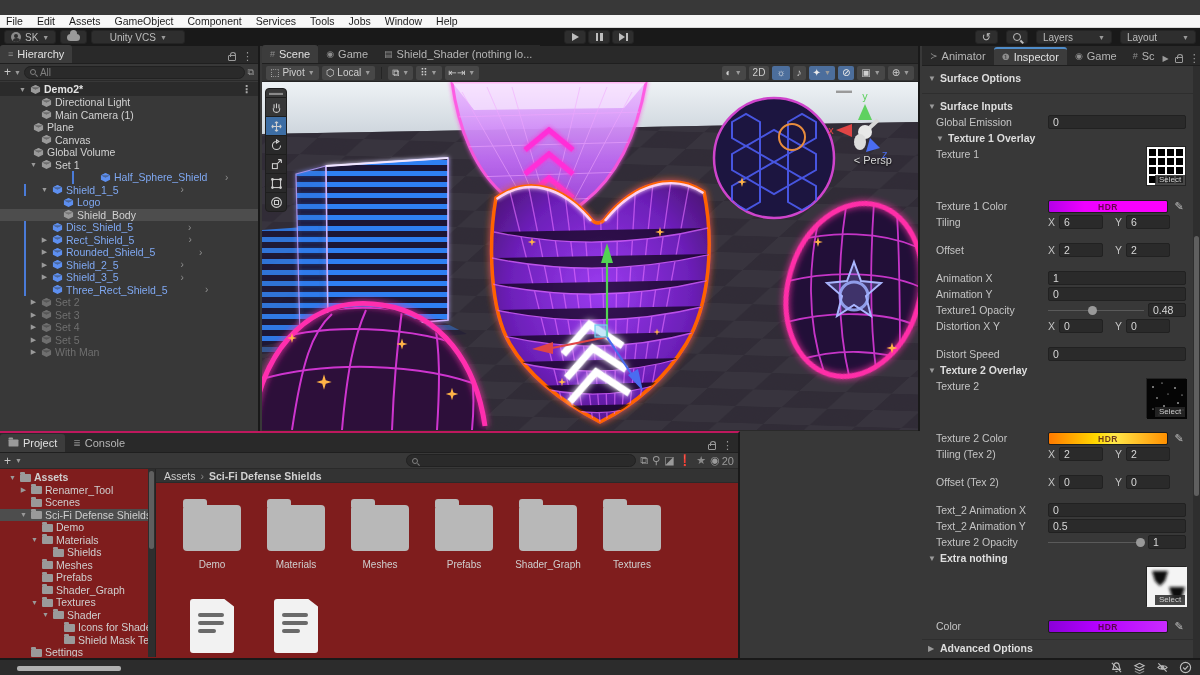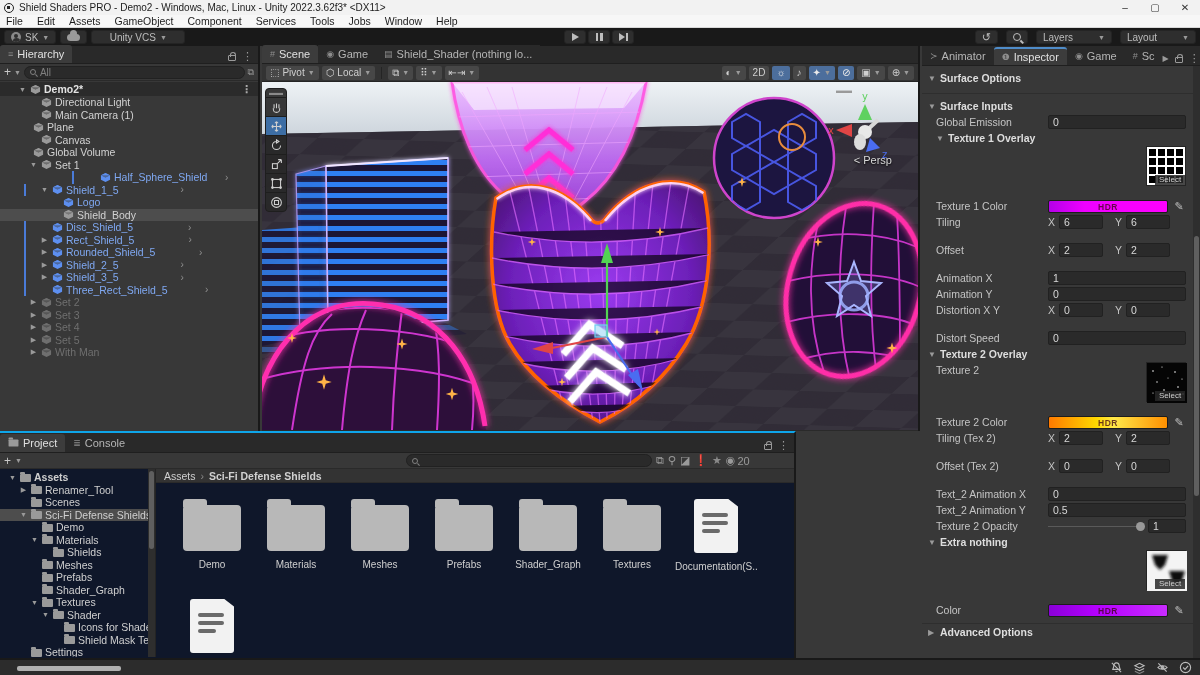--- a/index.html
+++ b/index.html
@@ -90,21 +90,21 @@
   .tool.active { background:#3d6ea5; }
   .tool svg { width:13px; height:13px; }
   .tool svg * { stroke:#cfcfcf; fill:none; stroke-width:1.3; }
   
   #axisgizmo { position:absolute; right:14px; top:8px; width:78px; height:92px; z-index:5; }
   #axisgizmo text { font-size:10px; font-family:"DejaVu Sans",sans-serif; }
   .persp-label { position:absolute; right:26px; top:72px; color:#d8d8d8; font-size:11px; text-shadow:0 1px 2px #000; }
   .ov-handle { position:absolute; right:66px; top:4px; color:#9a9a9a; font-size:8px; z-index:5;}
 
   
-  #project { position:absolute; left:0; top:431px; width:796px; height:227px; background:#0f172a; border-right:2px solid #191919; border-top:2px solid #0ea5e9;}
+  #project { position:absolute; left:0; top:431px; width:740px; height:227px; background:#7f1d1d; border-right:2px solid #191919; border-top:2px solid #be185d;}
   #project .ptoolbar { height:16px; background:#383838; border-bottom:1px solid #2a2a2a; display:flex; align-items:center; padding:0 4px; gap:4px;}
   .pbody { display:flex; height:188px; }
   .ptree { width:156px; border-right:1px solid #242424; overflow:hidden; padding-top:2px; position:relative;}
   .prow { height:12.5px; display:flex; align-items:center; gap:3px; white-space:nowrap; font-size:10.5px; color:#cfcfcf;}
   .prow .tri { width:9px; flex:none; color:#9a9a9a; font-size:7px; text-align:center;}
   .prow.sel { background:#4d4d4d; }
   .prow.bold { font-weight:bold; }
   .folder-ic { flex:none; width:11px; height:8px; background:#9a9a9a; border-radius:1px; position:relative; margin-top:1px;}
   .folder-ic::before { content:""; position:absolute; left:0; top:-2px; width:5px; height:2px; background:#9a9a9a; border-radius:1px 1px 0 0; }
   .vscroll { position:absolute; right:0; top:0; width:7px; height:188px; background:#2e2e2e; }
@@ -161,29 +161,20 @@
   #statusbar .hthumb { position:absolute; left:17px; top:6px; width:104px; height:5px; background:#b0b0b0; border-radius:2px;}
   .status-ics { position:absolute; right:8px; top:1px; display:flex; gap:10px; align-items:center; }
   .status-ics svg { width:13px; height:13px; }
   .status-ics svg * { stroke:#bdbdbd; fill:none; stroke-width:1.2; }
 </style>
 </head>
 <body>
 
 <div id="app">
 
-  <div id="titlebar">
-    <span class="ulogo"></span>
-    <span>Shield Shaders PRO - Demo2 - Windows, Mac, Linux - Unity 2022.3.62f3* &lt;DX11&gt;</span>
-    <div class="wctrls">
-      <span class="wctrl">–</span>
-      <span class="wctrl">▢</span>
-      <span class="wctrl">✕</span>
-    </div>
-  </div>
 
   <div id="menubar">
     <span class="menu-item">File</span>
       <span class="menu-item">Edit</span>
       <span class="menu-item">Assets</span>
       <span class="menu-item">GameObject</span>
       <span class="menu-item">Component</span>
       <span class="menu-item">Services</span>
       <span class="menu-item">Tools</span>
       <span class="menu-item">Jobs</span>
@@ -1022,20 +1013,21 @@
             <span class="ifield">0</span>
           </div>
       </div>
 
       <div class="foldout" style="padding-left:14px;">
           <span class="tri">▼</span>
           <span>Texture 1 Overlay</span>
         </div>
 
       <div class="texrow">
+        <span class="ilabel">Texture 1</span>
         <div class="texthumb">
           <div class="thumb-grid"></div>
           <div class="selbtn">Select</div>
         </div>
       </div>
       <div class="spacer8"></div>
 
       <div class="irow">
         <span class="ilabel">Texture 1 Color</span>
         <div class="ictrl">
@@ -1072,20 +1064,30 @@
             <span class="ifield">1</span>
           </div>
       </div>
       <div class="irow">
         <span class="ilabel">Animation Y</span>
         <div class="ictrl">
             <span class="ifield">0</span>
           </div>
       </div>
 
+      <div class="irow">
+        <span class="ilabel">Texture1 Opacity</span>
+        <div class="ictrl">
+          <div class="slider">
+              <div class="track"></div>
+              <div class="thumb" style="left:42%;"></div>
+            </div>
+          <span class="slider-val">0.48</span>
+        </div>
+      </div>
 
       <div class="irow">
         <span class="ilabel">Distortion X Y</span>
         <div class="ictrl">
           <span class="xy-lab">X</span>
             <span class="xyfield">0</span>
           <span class="xy-lab">Y</span>
             <span class="xyfield">0</span>
         </div>
       </div>

